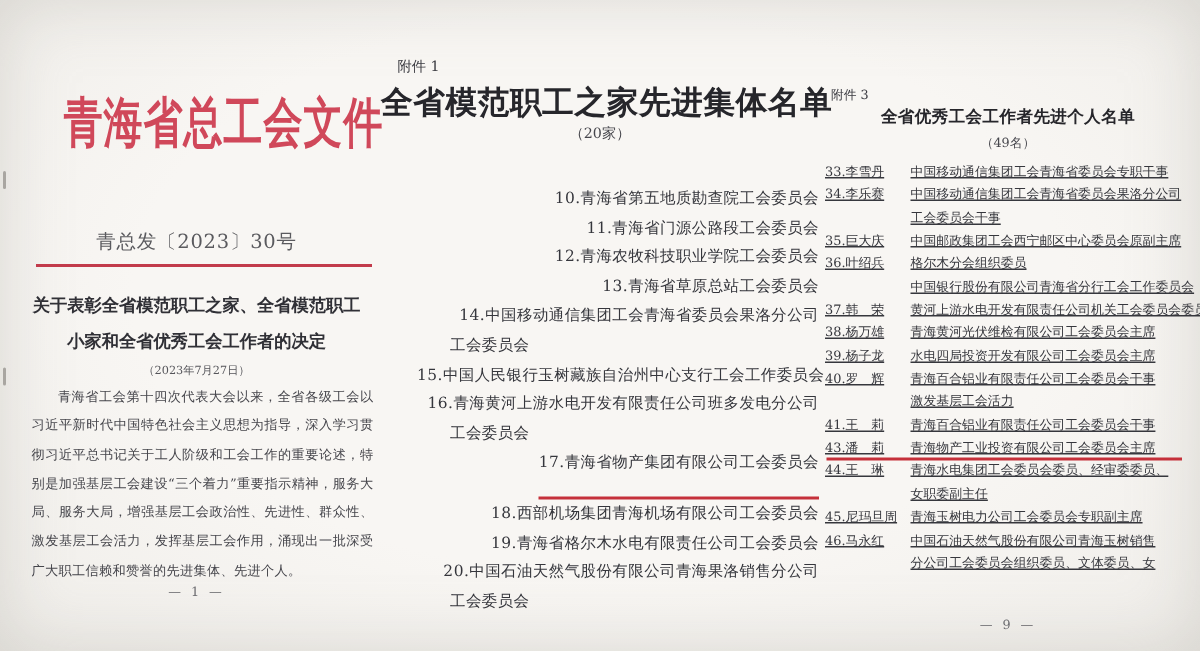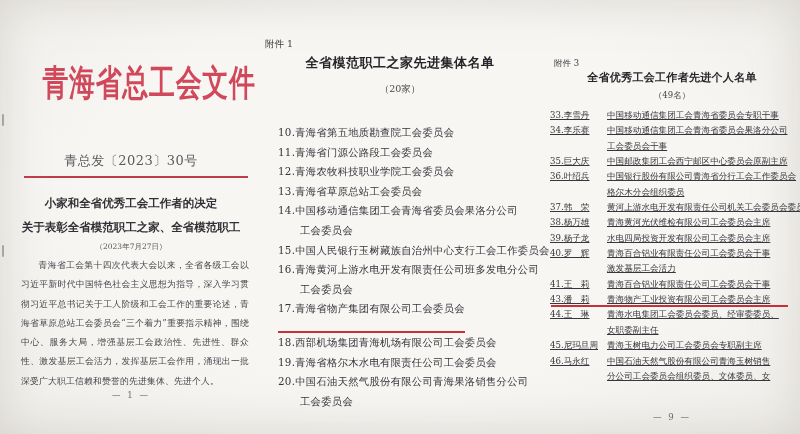--- a/index.html
+++ b/index.html
@@ -54,26 +54,26 @@
   .pagenum-right{top:412px;}
   .edge-mark{position:absolute;left:2px;width:2px;height:12px;background:#a9a6a1;border-radius:1px;}
   .edge-mark-1{top:114px;}
   .edge-mark-2{top:245px;}
 
   
   .attach-label{position:absolute;color:#3a3a40;}
   .page-mid .attach-label{top:38px;left:11px;font-size:9.5px;}
   .list-title{position:absolute;left:0;width:100%;text-align:center;
     font-weight:700;color:#26262b;white-space:nowrap;}
-  .page-mid .list-title{top:54px;font-size:13px;letter-spacing:0.5px;font-family:Liberation Serif, serif;}
+  .page-mid .list-title{top:54px;font-size:21px;letter-spacing:0.5px;font-family:Liberation Serif, serif;}
   .list-count{position:absolute;left:0;width:100%;text-align:center;color:#46464c;}
   .page-mid .list-count{top:83px;font-size:9.5px;}
   .m-list{position:absolute;top:123px;left:24px;right:0;
     font-size:10.3px;line-height:19.6px;color:#35363c;letter-spacing:0.3px;}
-  .m-line1{display:block;white-space:nowrap;}
+  .m-line1{display:block;white-space:nowrap;text-align:right;}
   .m-line2{display:block;margin-left:22px;white-space:nowrap;}
   .ul-red{display:inline-block;border-bottom:2px solid #c5303a;padding-bottom:12px;}
 
   
   .page-right .attach-label{top:58px;left:10px;font-size:8.5px;}
   .page-right .list-title{top:70px;font-size:11px;letter-spacing:0.3px;}
   .page-right .list-count{top:90px;font-size:8.5px;}
   .r-list{position:absolute;top:108px;left:6px;right:0;
     font-size:8.6px;line-height:15.35px;color:#36373d;text-decoration:underline;}
   .r-item{display:flex;position:relative;}
@@ -91,25 +91,25 @@
 <div class="photo">
 
   <div class="edge-mark edge-mark-1"></div>
   <div class="edge-mark edge-mark-2"></div>
 
   <div class="page page-left">
     <div class="red-head">青海省总工会文件</div>
     <div class="doc-num">青总发〔2023〕30号</div>
     <div class="red-rule"></div>
     <div class="doc-title">
+      <div class="t-line">关于表彰全省模范职工之家、全省模范职工</div>
       <div class="t-line">小家和全省优秀工会工作者的决定</div>
-      <div class="t-line">关于表彰全省模范职工之家、全省模范职工</div>
     </div>
     <div class="doc-date">（2023年7月27日）</div>
-    <div class="doc-body">青海省工会第十四次代表大会以来，全省各级工会以习近平新时代中国特色社会主义思想为指导，深入学习贯彻习近平总书记关于工人阶级和工会工作的重要论述，青海省草原总站工会委员会“三个着力”重要指示精神，围绕中心、服务大局，增强基层工会政治性、先进性、群众性、激发基层工会活力，发挥基层工会作用，涌现出一批深受广大职工信赖和赞誉的先进集体、先进个人。</div>
+    <div class="doc-body">青海省工会第十四次代表大会以来，全省各级工会以习近平新时代中国特色社会主义思想为指导，深入学习贯彻习近平总书记关于工人阶级和工会工作的重要论述，特别是加强基层工会建设“三个着力”重要指示精神，服务大局、服务大局，增强基层工会政治性、先进性、群众性、激发基层工会活力，发挥基层工会作用，涌现出一批深受广大职工信赖和赞誉的先进集体、先进个人。</div>
     <div class="pagenum pagenum-left">— 1 —</div>
   </div>
 
   <div class="page page-mid">
     <div class="attach-label">附件 1</div>
     <div class="list-title">全省模范职工之家先进集体名单</div>
     <div class="list-count">（20家）</div>
     <div class="m-list">
       <div class="m-item">
           <span class="m-line1">10.青海省第五地质勘查院工会委员会</span>
@@ -170,22 +170,22 @@
       </div>
       <div class="r-item">
         <span class="r-head">35.巨大庆</span>
         <span class="r-desc">
             <span class="r-line">中国邮政集团工会西宁邮区中心委员会原副主席</span>
           </span>
       </div>
       <div class="r-item">
         <span class="r-head">36.叶绍兵</span>
         <span class="r-desc">
+          <span class="r-line">格尔木分会组织委员</span>
           <span class="r-line">中国银行股份有限公司青海省分行工会工作委员会</span>
-          <span class="r-line">格尔木分会组织委员</span>
         </span>
       </div>
       <div class="r-item">
         <span class="r-head">37.韩　荣</span>
         <span class="r-desc">
             <span class="r-line">黄河上游水电开发有限责任公司机关工会委员会委员</span>
           </span>
       </div>
       <div class="r-item">
         <span class="r-head">38.杨万雄</span>

